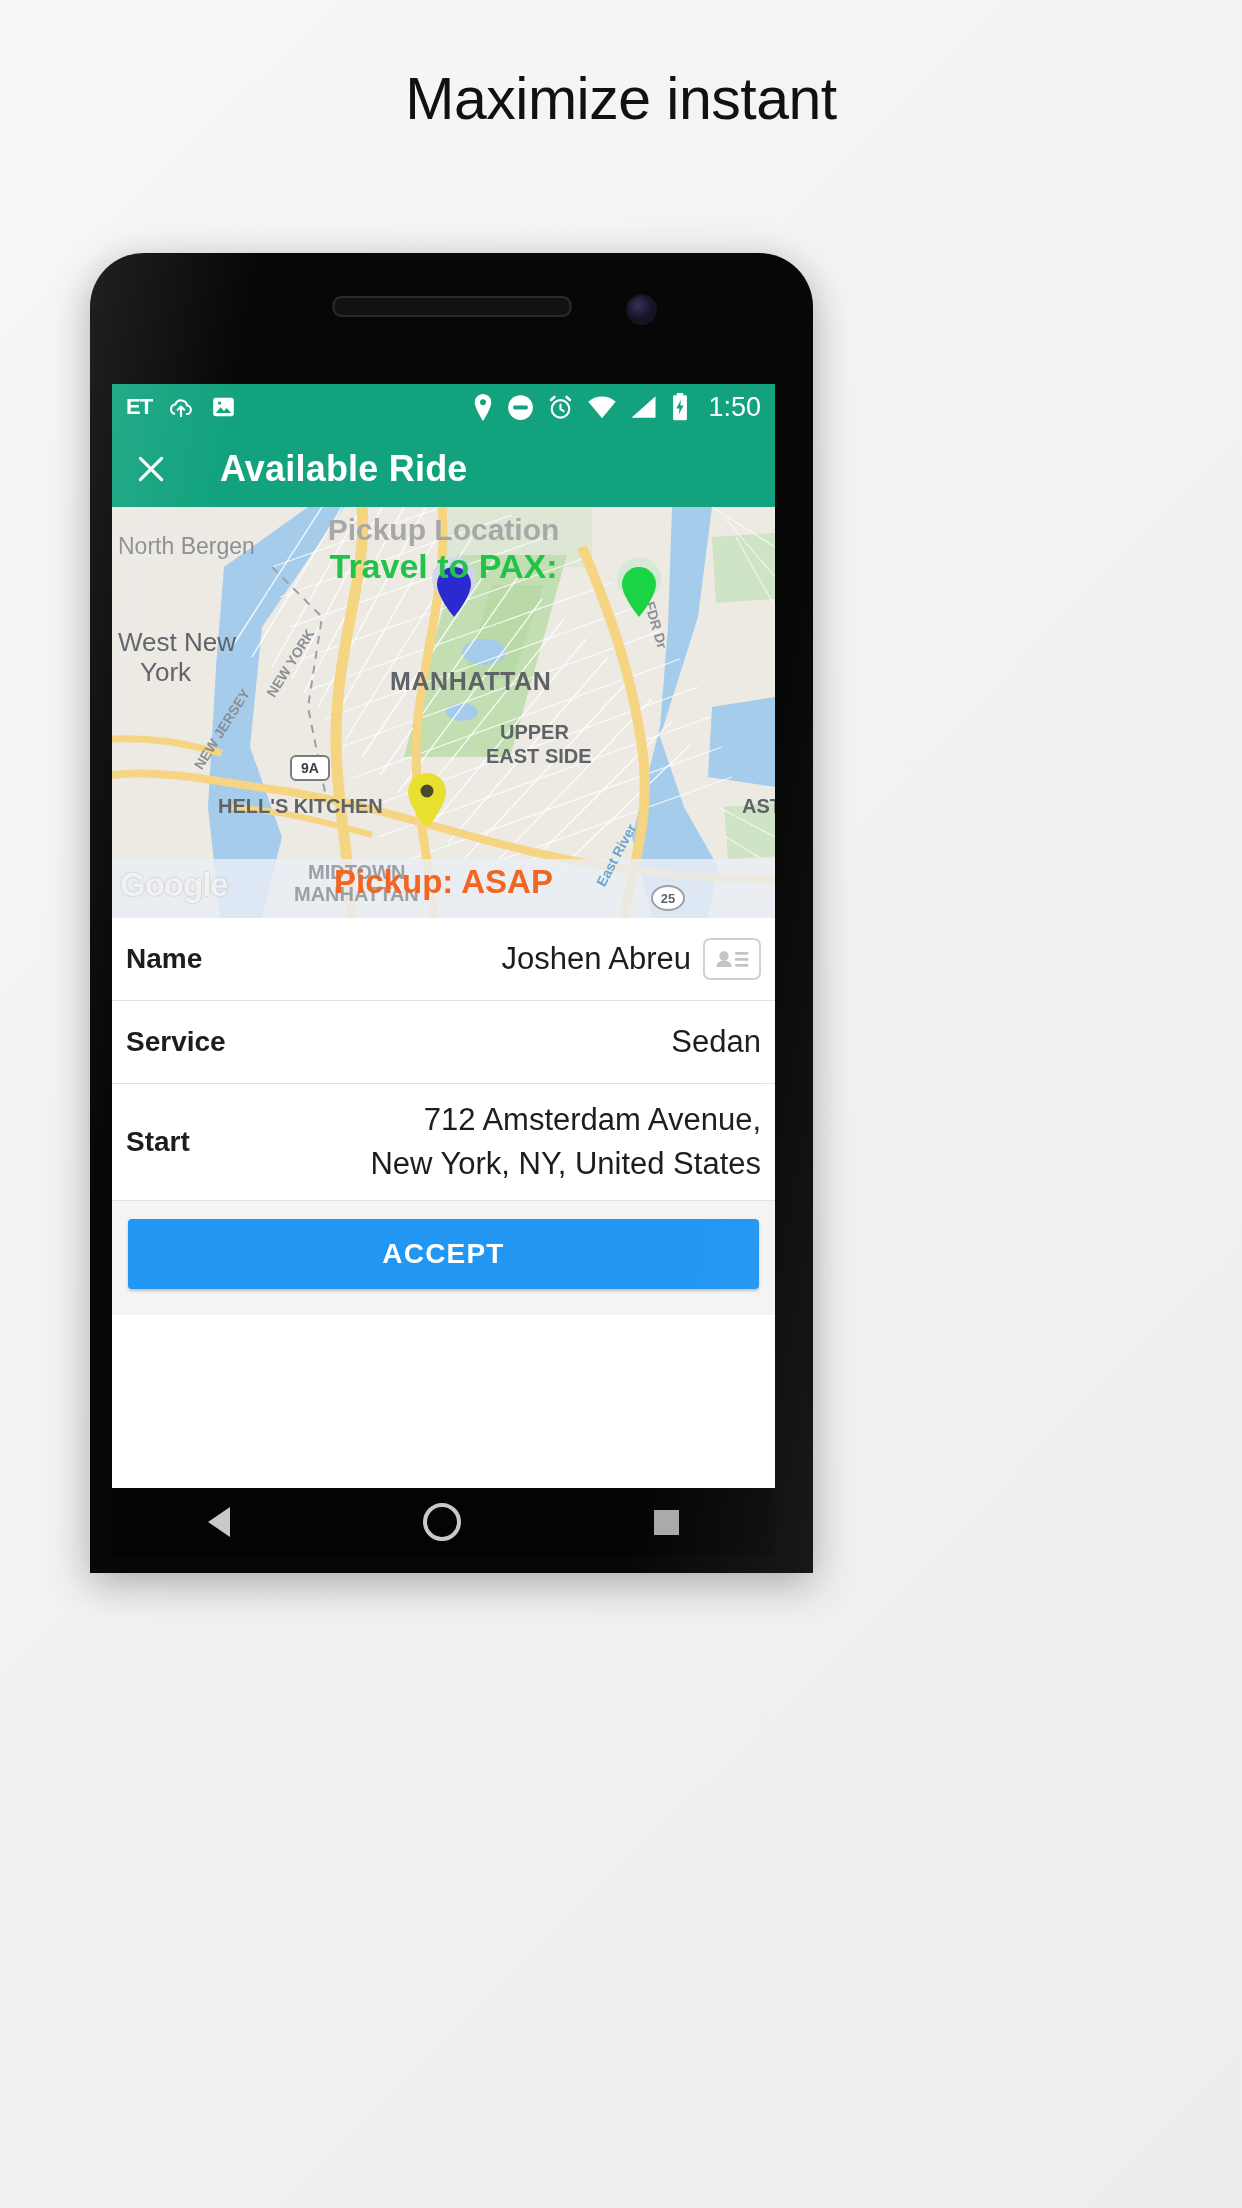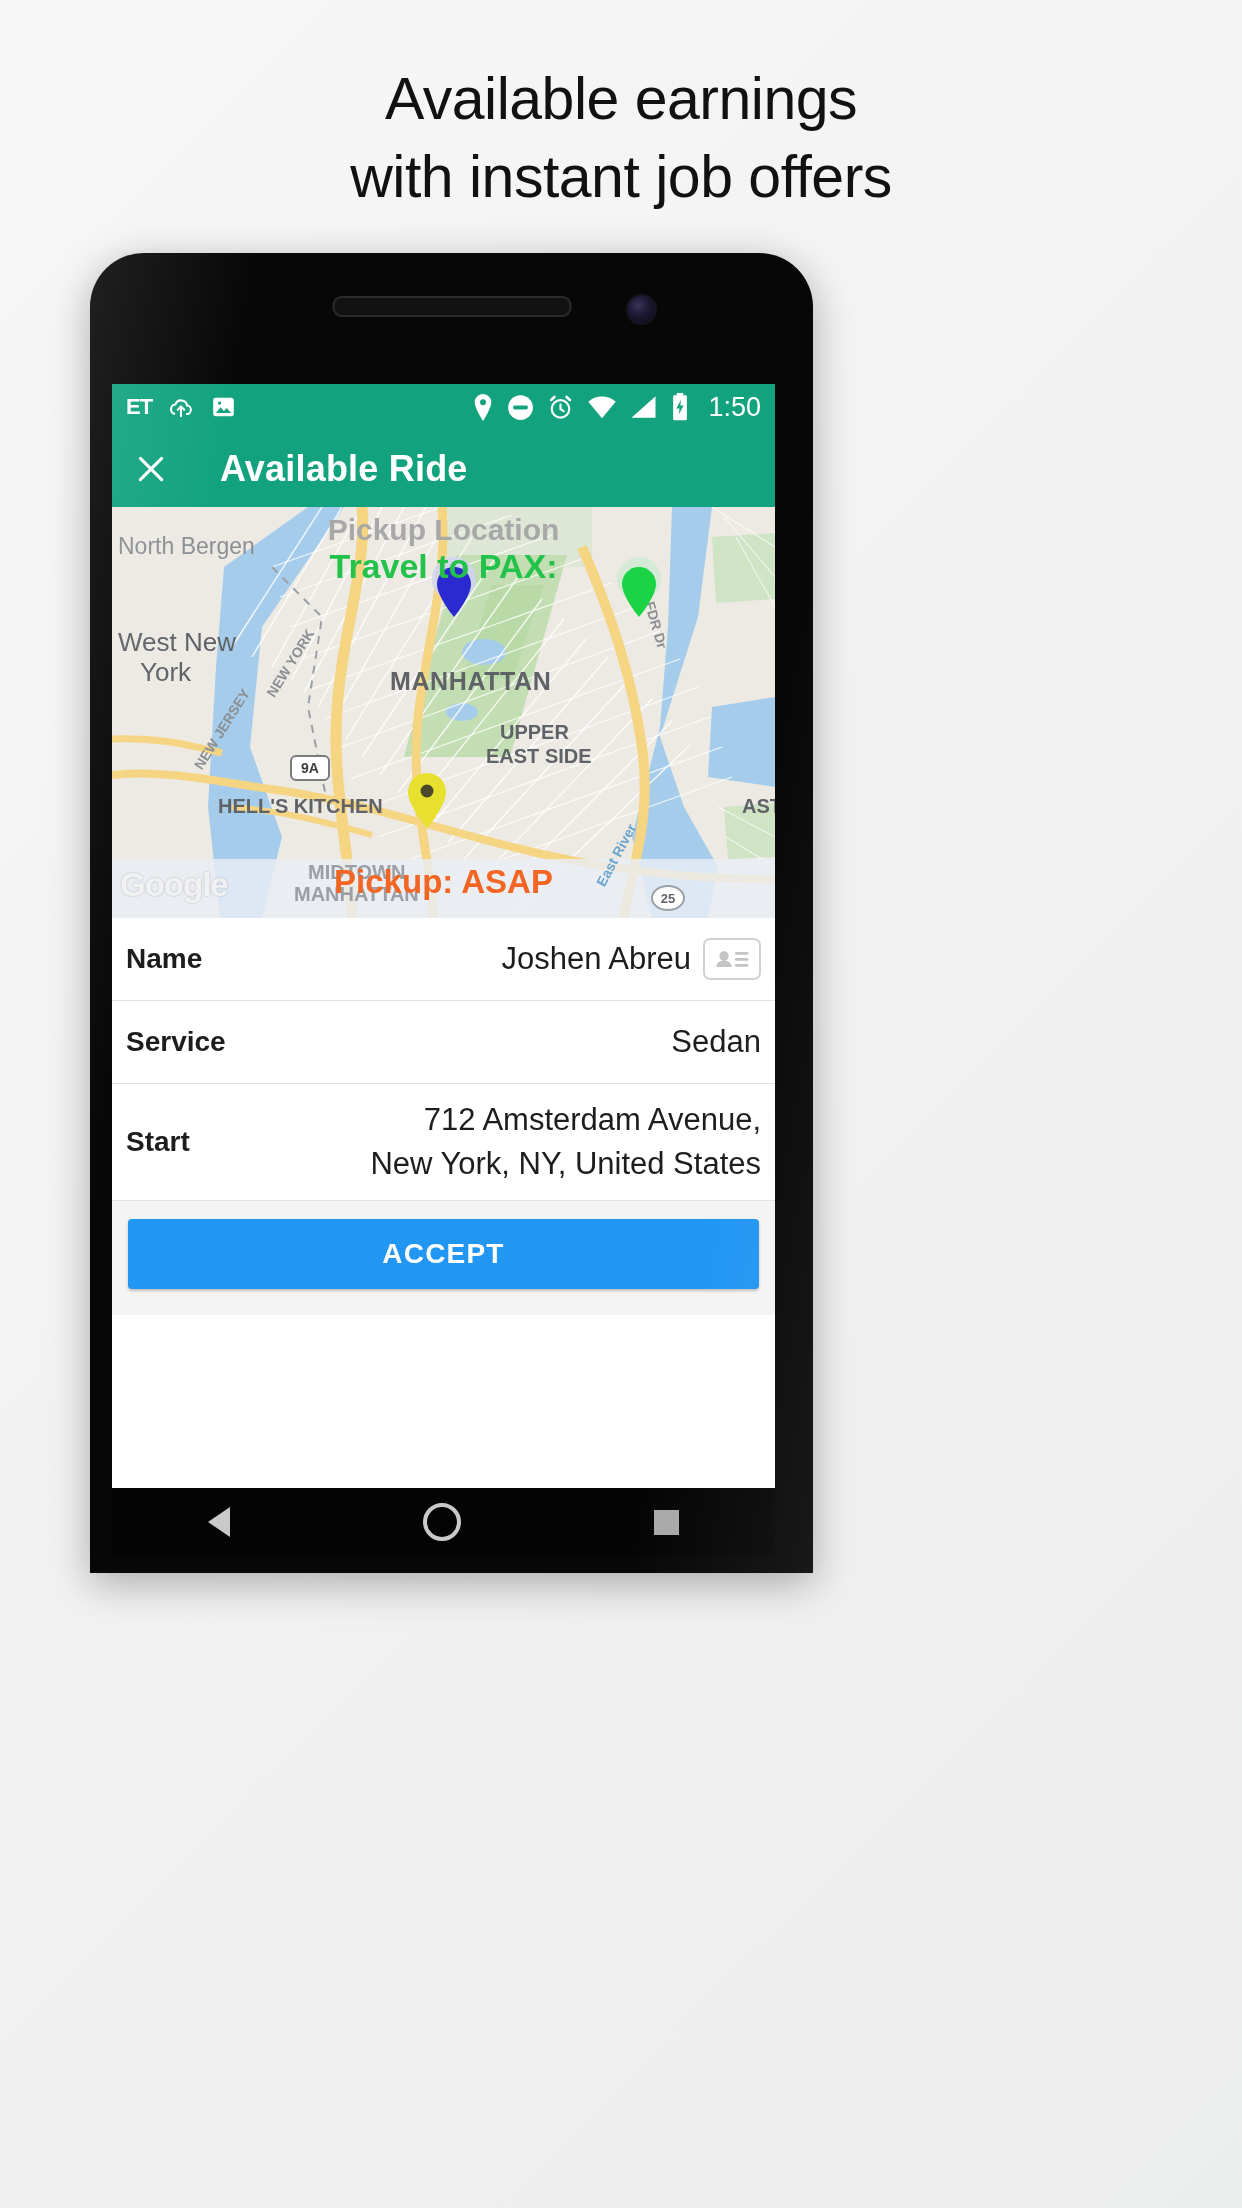--- a/index.html
+++ b/index.html
@@ -128,22 +128,21 @@
     width:0;height:0;border-top:15px solid transparent;border-bottom:15px solid transparent;
     border-right:22px solid #c9c9c9;
   }
   .nav-home{width:30px;height:30px;border-radius:50%;border:4px solid #c9c9c9;}
   .nav-recent{width:25px;height:25px;background:#a9a9a9;}
 </style>
 </head>
 <body>
 
 <div class="headline">
-  <div>Available earnings</div>
-  <div>with instant job offers</div>
+  <div>Maximize instant</div>
 </div>
 
 <div class="phone">
   <div class="speaker"></div>
   <div class="frontcam"></div>
 
   <div class="screen">
 
     <div class="statusbar">
       <div class="sb-left">

